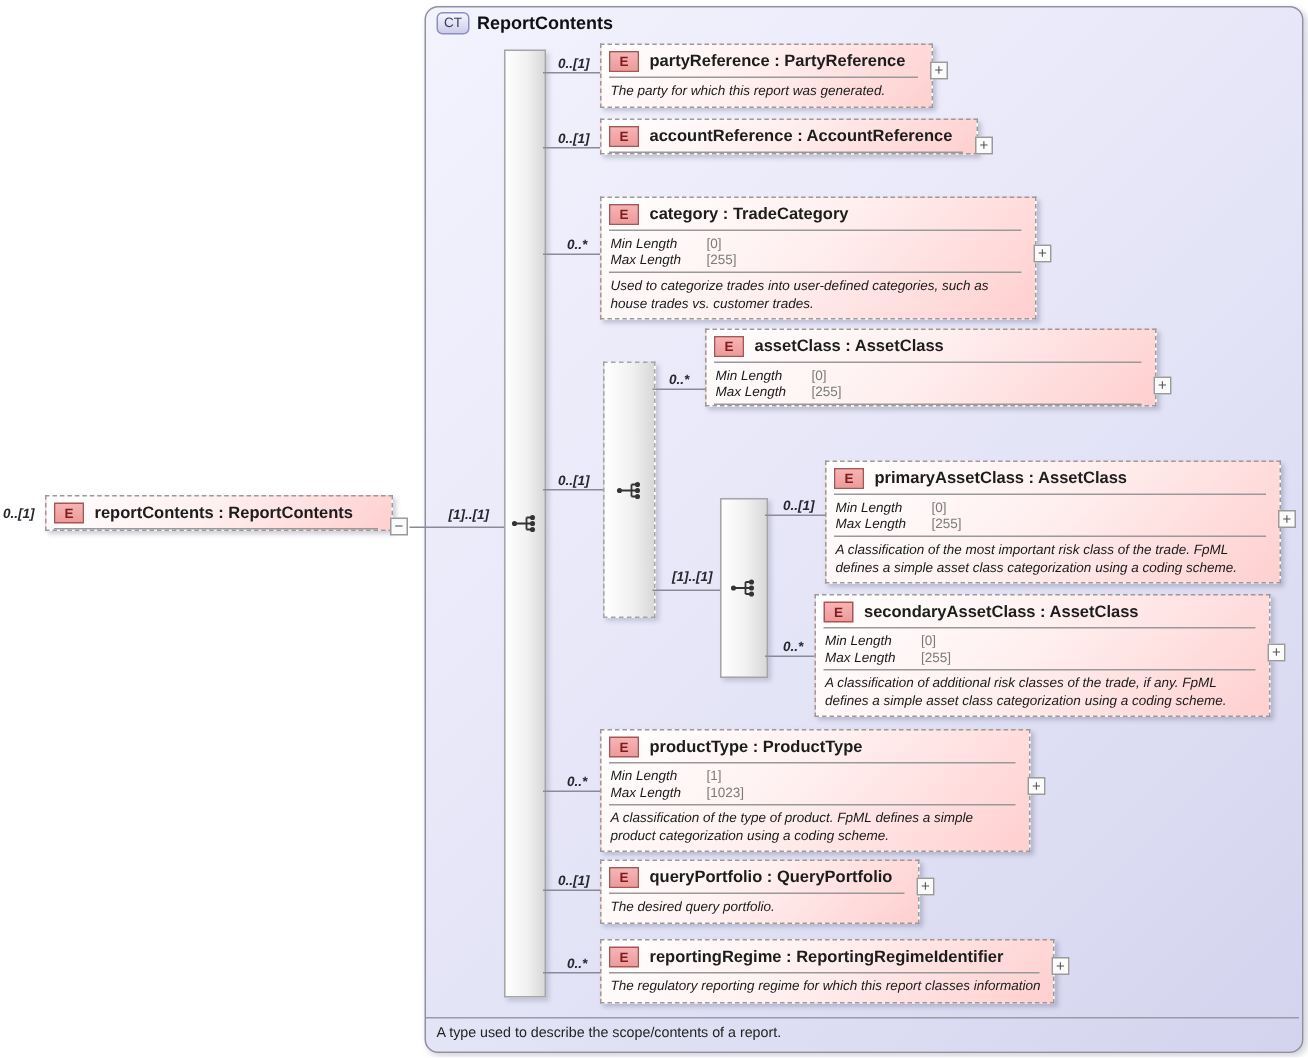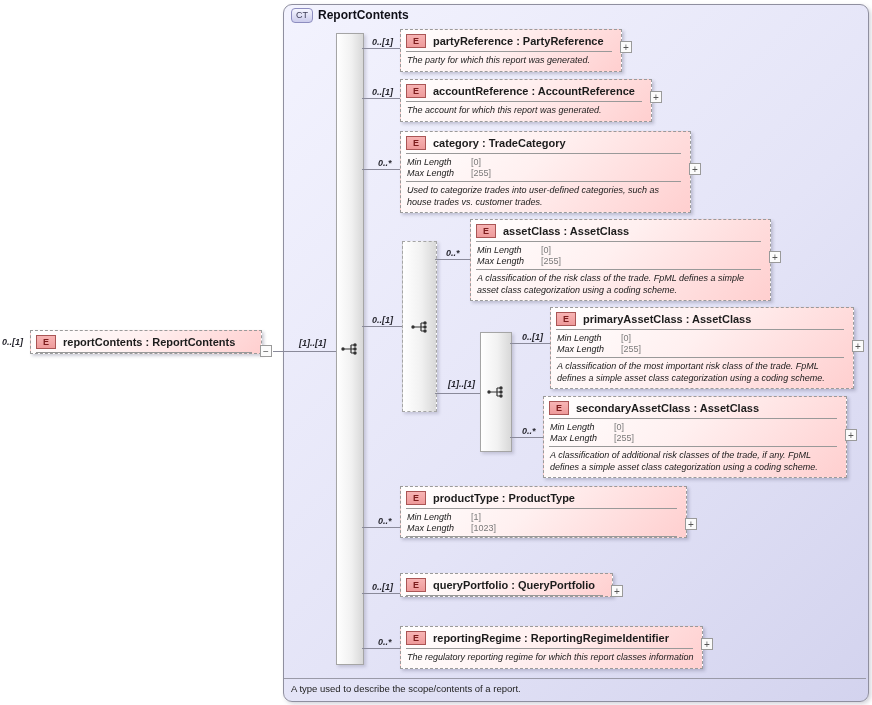--- a/index.html
+++ b/index.html
@@ -90,21 +90,20 @@
   <div class="togglebox" style="left:620px;top:41px;">+</div>
 
   <div class="hline" style="left:362px;top:98px;width:38px;"></div>
   <span class="card" style="left:372px;top:87px;">0..[1]</span>
   <div class="ebox" style="left:400px;top:79px;width:250px;">
     <div class="ebox-header">
       <span class="ebadge">E</span>
       <span class="ename">accountReference : AccountReference</span>
     </div>
     <div class="edivider"></div>
-    <div class="eannot one-line">The account for which this report was generated.</div>
   </div>
   <div class="togglebox" style="left:650px;top:91px;">+</div>
 
   <div class="hline" style="left:362px;top:169px;width:38px;"></div>
   <span class="card" style="left:378px;top:158px;">0..*</span>
   <div class="ebox" style="left:400px;top:131px;width:289px;">
     <div class="ebox-header">
       <span class="ebadge">E</span>
       <span class="ename">category : TradeCategory</span>
     </div>
@@ -148,21 +147,20 @@
       <div class="efacet-row">
           <span class="efacet-label">Min Length</span>
           <span class="efacet-value">[0]</span>
         </div>
       <div class="efacet-row">
           <span class="efacet-label">Max Length</span>
           <span class="efacet-value">[255]</span>
         </div>
     </div>
     <div class="edivider"></div>
-    <div class="eannot">A classification of the risk class of the trade. FpML defines a simple asset class categorization using a coding scheme.</div>
   </div>
   <div class="togglebox" style="left:769px;top:251px;">+</div>
 
   <div class="hline" style="left:435px;top:393px;width:45px;"></div>
   <span class="card" style="left:448px;top:379px;">[1]..[1]</span>
   <div class="seqbar" style="left:480px;top:332px;width:30px;height:118px;">
     <svg width="20" height="14" viewBox="0 0 20 14">
       <path d="M3 7 H11 M11 3 V11 M11 3 H14 M11 7 H14 M11 11 H14" stroke="#333" stroke-width="1.2" fill="none"></path>
       <circle cx="3" cy="7" r="1.7" fill="#333"></circle>
         <circle cx="15" cy="3" r="1.7" fill="#333"></circle>
@@ -229,31 +227,33 @@
       <div class="efacet-row">
           <span class="efacet-label">Min Length</span>
           <span class="efacet-value">[1]</span>
         </div>
       <div class="efacet-row">
           <span class="efacet-label">Max Length</span>
           <span class="efacet-value">[1023]</span>
         </div>
     </div>
     <div class="edivider"></div>
+    <div class="eannot">A classification of the type of product. FpML defines a simple product categorization using a coding scheme.</div>
   </div>
   <div class="togglebox" style="left:685px;top:518px;">+</div>
 
   <div class="hline" style="left:362px;top:593px;width:38px;"></div>
   <span class="card" style="left:372px;top:582px;">0..[1]</span>
   <div class="ebox" style="left:400px;top:573px;width:211px;">
     <div class="ebox-header">
       <span class="ebadge">E</span>
       <span class="ename">queryPortfolio : QueryPortfolio</span>
     </div>
     <div class="edivider"></div>
+    <div class="eannot one-line">The desired query portfolio.</div>
   </div>
   <div class="togglebox" style="left:611px;top:585px;">+</div>
 
   <div class="hline" style="left:362px;top:648px;width:38px;"></div>
   <span class="card" style="left:378px;top:637px;">0..*</span>
   <div class="ebox" style="left:400px;top:626px;width:301px;">
     <div class="ebox-header">
       <span class="ebadge">E</span>
       <span class="ename">reportingRegime : ReportingRegimeIdentifier</span>
     </div>

